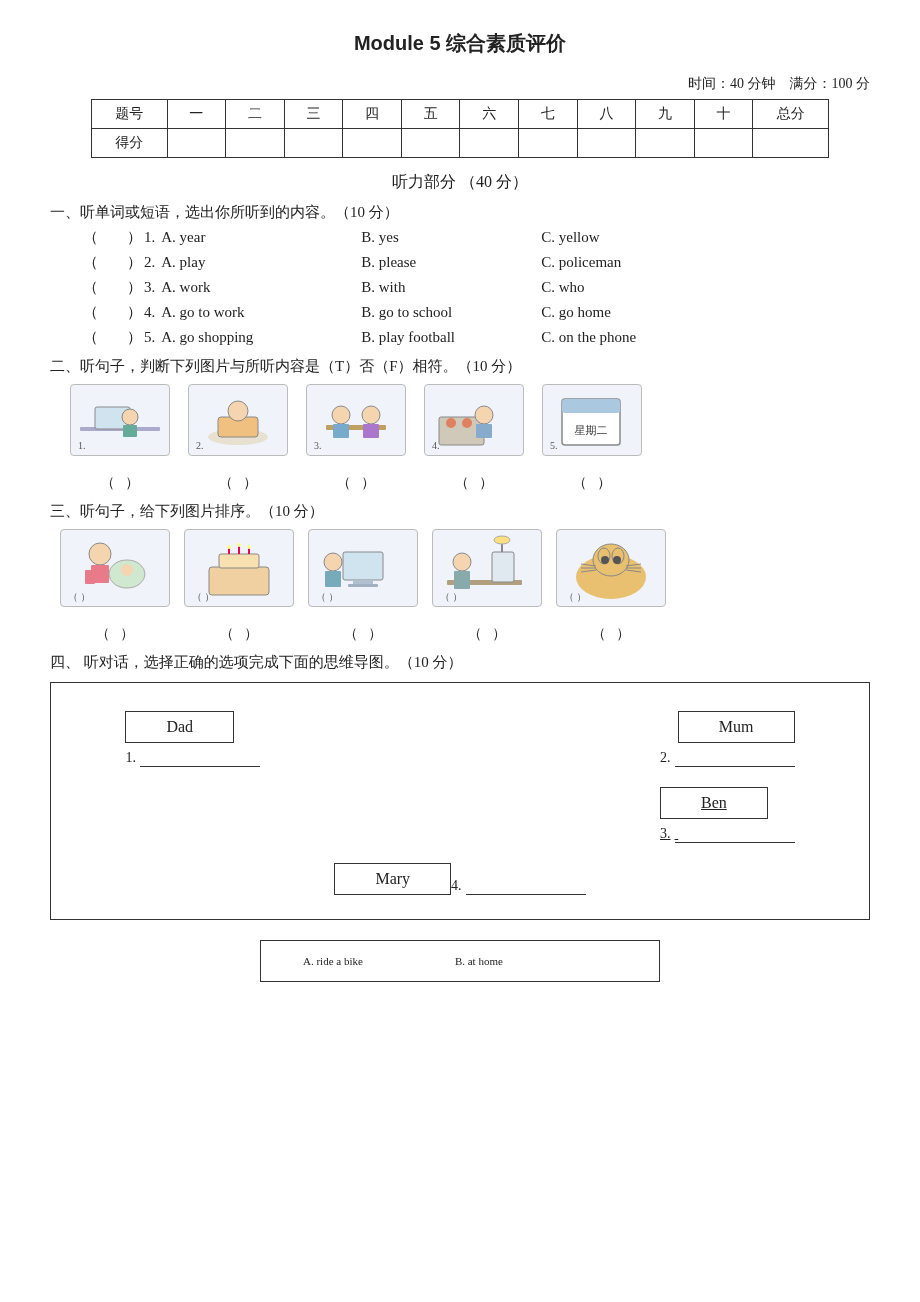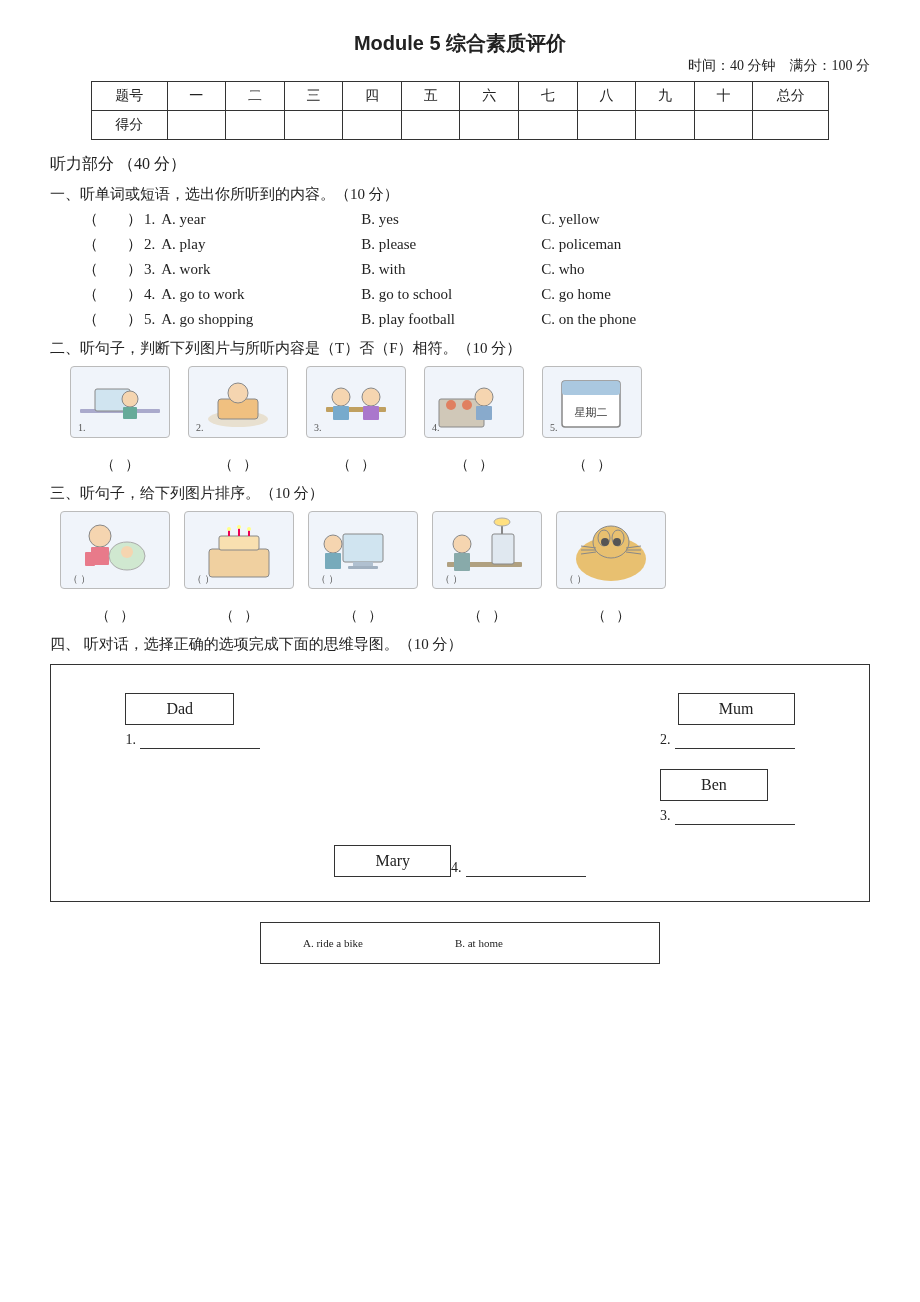--- a/index.html
+++ b/index.html
@@ -9,20 +9,21 @@
       font-size: 15px;
       color: #222;
       padding: 30px 50px;
       width: 920px;
       min-height: 1302px;
     }
     .page-title {
       text-align: center;
       font-size: 20px;
       font-weight: bold;
+      margin-bottom: 18px;
       font-family: "SimHei", "黑体", sans-serif;
     }
     .time-row {
       text-align: right;
       font-size: 14px;
       margin-bottom: 6px;
     }
     
     .score-table {
       border-collapse: collapse;
@@ -34,21 +35,21 @@
       padding: 5px 10px;
       text-align: center;
       font-size: 14px;
       min-width: 38px;
     }
     .score-table td:first-child {
       min-width: 42px;
       font-weight: normal;
     }
     .section-title-center {
-      text-align: left;
+      text-align: center;
       font-size: 16px;
       margin: 10px 0 0 0;
     }
     .section-heading {
       font-size: 15px;
       margin: 10px 0 6px 0;
     }
     
     .qa-row {
       display: flex;
@@ -429,21 +430,21 @@
     <div class="mindmap-name-box">Mum</div>
     <div style="display:flex;align-items:baseline;margin-top:6px;">
       <span style="font-size:14px;">2.</span>
       <span style="display:inline-block;width:120px;border-bottom:1px solid #333;margin-left:4px;">&nbsp;</span>
     </div>
   </div>
 
   <div></div>
   <div></div>
 
-  <div style="display:flex;flex-direction:column;align-items:flex-start;padding:10px 20px;">
+  <div style="display:flex;flex-direction:column;align-items:flex-start;padding:10px 20px;text-decoration:underline;">
     <div class="mindmap-name-box">Ben</div>
     <div style="display:flex;align-items:baseline;margin-top:6px;">
       <span style="font-size:14px;">3.</span>
       <span style="display:inline-block;width:120px;border-bottom:1px solid #333;margin-left:4px;">&nbsp;</span>
     </div>
   </div>
   <div></div>
   <div style="display:flex;flex-direction:row;align-items:flex-end;padding:10px 20px;">
     <div class="mindmap-name-box">Mary</div>
     <div style="display:flex;align-items:baseline;margin-top:6px;">

